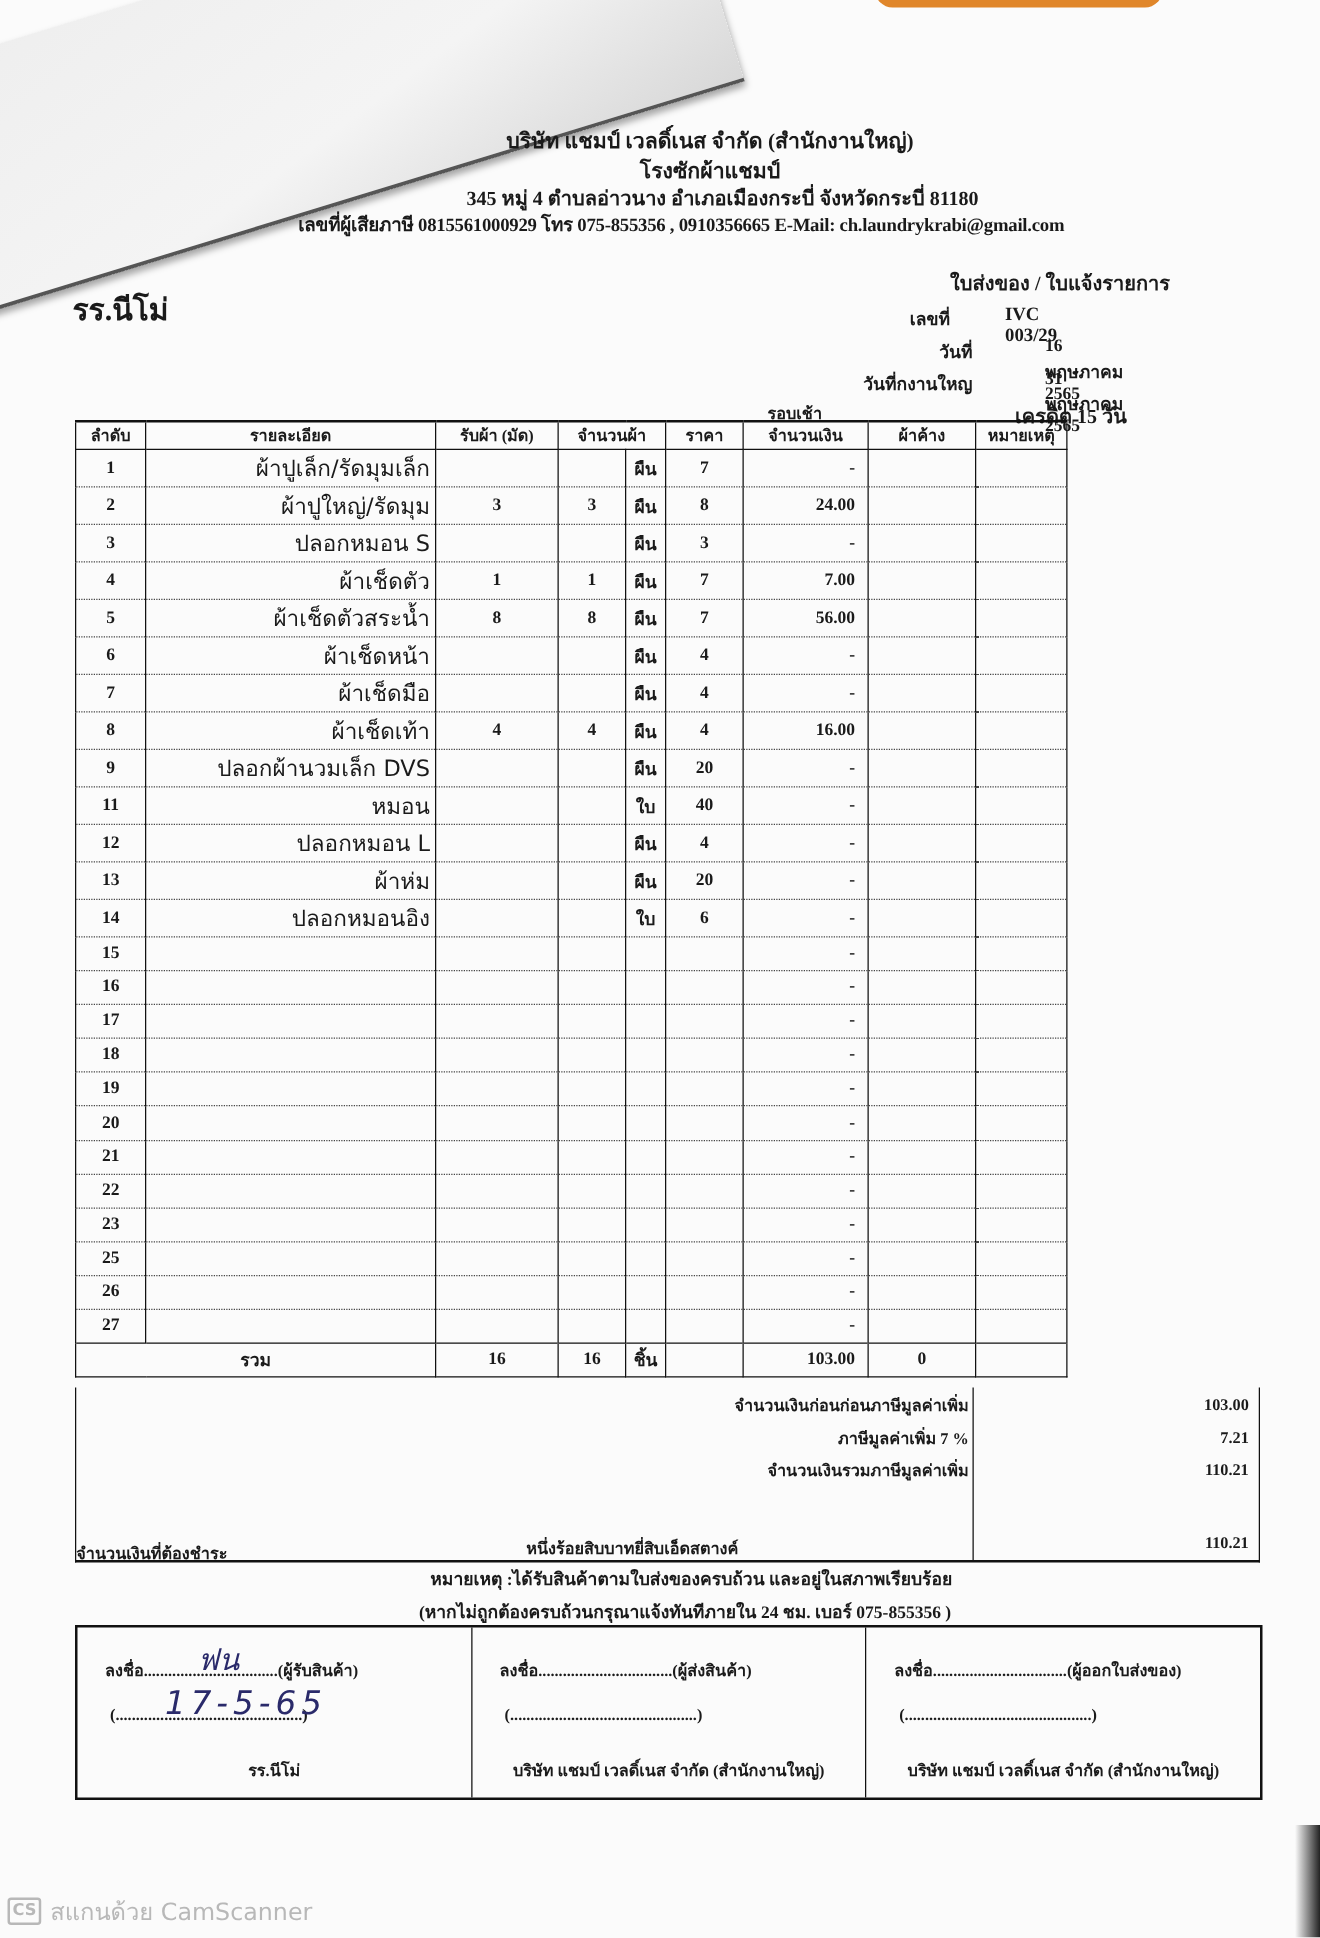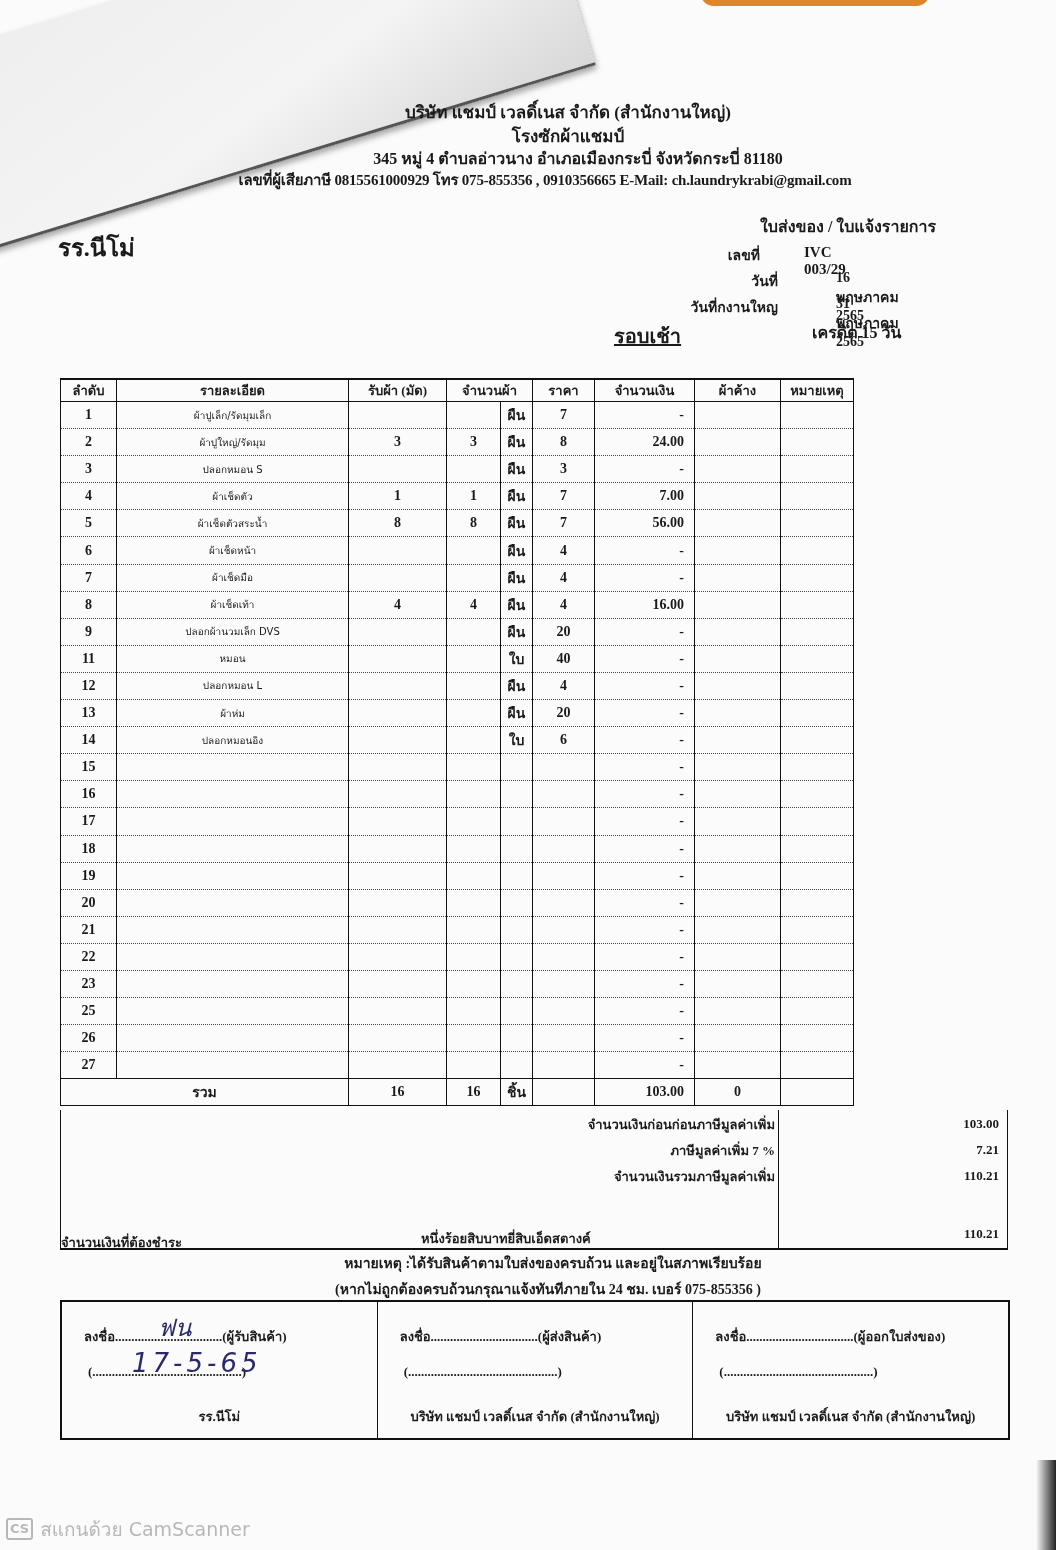--- a/index.html
+++ b/index.html
@@ -22,36 +22,36 @@
   .head { position:absolute; left:0; width:1056px; text-align:center; font-weight:bold; }
   .h1 { top:98px; font-size:17px; left:40px; }
   .h2 { top:122px; font-size:17px; left:40px; }
   .h3 { top:146px; font-size:16px; left:50px; }
   .h4 { top:168px; font-size:15px; left:0; width:1090px; letter-spacing:-0.2px; }
   .customer { position:absolute; left:58px; top:228px; font-size:24px; font-weight:bold; }
   .doctype { position:absolute; left:760px; top:214px; font-size:16px; font-weight:bold; }
   .meta-row { position:absolute; font-size:14px; font-weight:bold; }
   .meta-label { position:absolute; text-align:right; width:200px; }
   .meta-val { position:absolute; }
-  .round { position:absolute; left:614px; top:320px; font-size:20px; font-weight:bold; text-decoration:underline; }
+  .round { position:absolute; left:614px; top:320px; font-size:13px; font-weight:bold; text-decoration:underline; }
   .credit { position:absolute; left:812px; top:320px; font-size:16px; font-weight:bold;text-align:center; }
 
   table.items {
     position:absolute; left:60px; top:336px; width:794px;
-    border-collapse:collapse; font-size:14px;margin-top:42px;
+    border-collapse:collapse; font-size:14px;
   }
   table.items td, table.items th {
     border-left:1.5px solid #111; border-right:1.5px solid #111;
     border-bottom:1px dotted #444; height:26.1px; padding:0 4px;
     font-weight:bold; white-space:nowrap;
   }
   table.items th { border-top:2px solid #111; border-bottom:1.5px solid #111; height:20px; font-size:13px; }
   table.items td.c { text-align:center; }
   table.items td.r { text-align:right; padding-right:10px; }
-  table.items td.l { text-align:center; font-weight:normal; font-family:"DejaVu Sans", sans-serif; font-size:10px; }
+  table.items td.l { text-align:right; font-weight:normal; font-family:"DejaVu Sans", sans-serif; font-size:18px; }
   table.items tr.total td { border-bottom:1.5px solid #111; border-top:1.5px solid #111; }
 
   .summary { position:absolute; left:60px; top:1110px; width:946px; height:138px;
     border-left:1.5px solid #111; border-right:1.5px solid #111; border-bottom:2px solid #111; }
   .sum-divider { position:absolute; left:717px; top:0; width:0; height:138px; border-left:1.5px solid #111; }
   .sum-label { position:absolute; right:232px; font-size:13px; font-weight:bold; text-align:right; }
   .sum-val { position:absolute; right:8px; font-size:13px; font-weight:bold; }
   .pay-label { position:absolute; left:0; top:122px; font-size:13px; font-weight:bold; }
   .pay-words { position:absolute; left:360px; top:118px; font-size:13px; font-weight:bold; }
 

